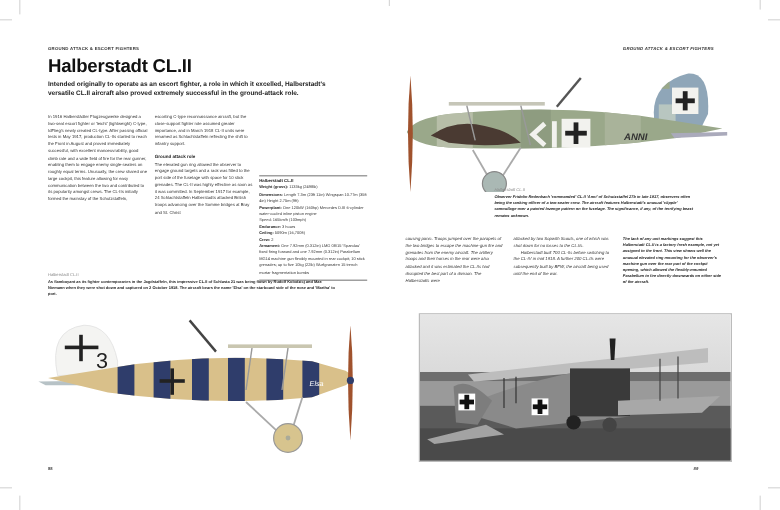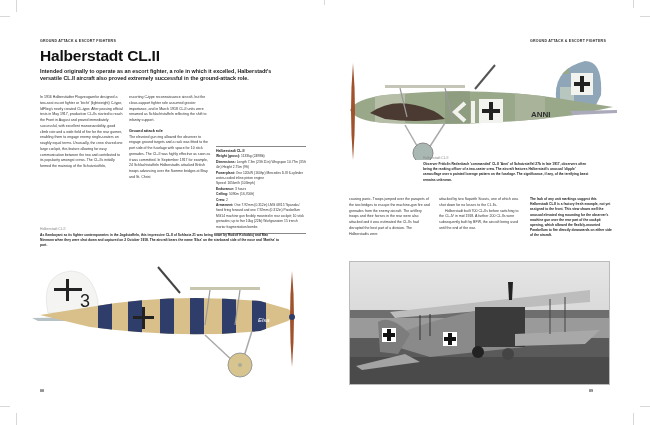--- a/index.html
+++ b/index.html
@@ -1,20 +1,20 @@
 <!DOCTYPE html>
 <html><head>
 <meta charset="utf-8">
 <style>
   html, body { margin:0; padding:0; }
   body { width:650px; height:425px; background:#ffffff; position:relative; overflow:hidden; font-family:"Liberation Sans", sans-serif; color:#222; }
   .crop { position:absolute; background:#d8d8d8; }
   .page { position:absolute; top:0; height:322px; }
   .left { left:0; width:325px; }
-  .right { left:325px; width:325px; }
+  .right { left:314px; width:325px;font-style:italic; }
   .running { position:absolute; font-size:3.6px; font-weight:bold; letter-spacing:0.2px; color:#333; }
   .title { position:absolute; left:40px; top:47px; font-size:15.5px; font-weight:bold; color:#111; letter-spacing:-0.2px; }
   .deck { position:absolute; left:40px; top:68px; width:240px; font-size:5.4px; font-weight:bold; line-height:7.2px; color:#222; }
   .body { position:absolute; font-size:3.55px; line-height:5.75px; color:#333; }
   .body p { margin:0; }
   .subhead { font-weight:bold; color:#222; font-size:3.8px; }
   .indent { text-indent:6px; }
   .caption-title { font-size:3.4px; color:#888; margin-bottom:2px; }
   .caption-text { font-size:3.3px; font-weight:bold; line-height:5.2px; color:#222; }
   .spec { position:absolute; left:216px; top:146px; width:90px; border-top:0.8px solid #888; border-bottom:0.8px solid #888; padding:2px 0 3px 0; font-size:3.3px; line-height:5.4px; color:#333; }

